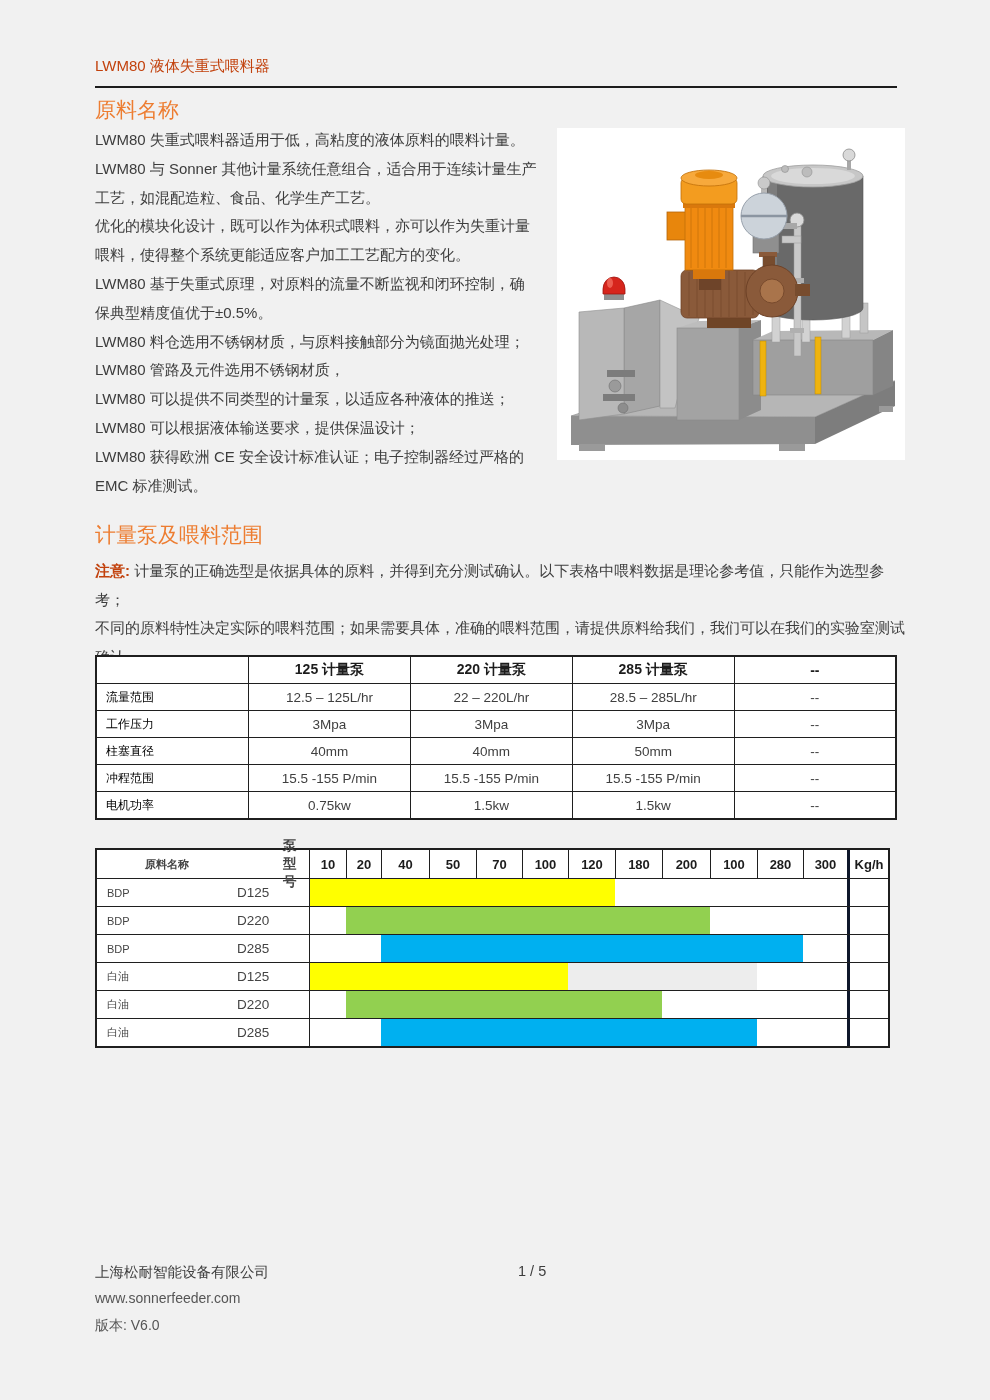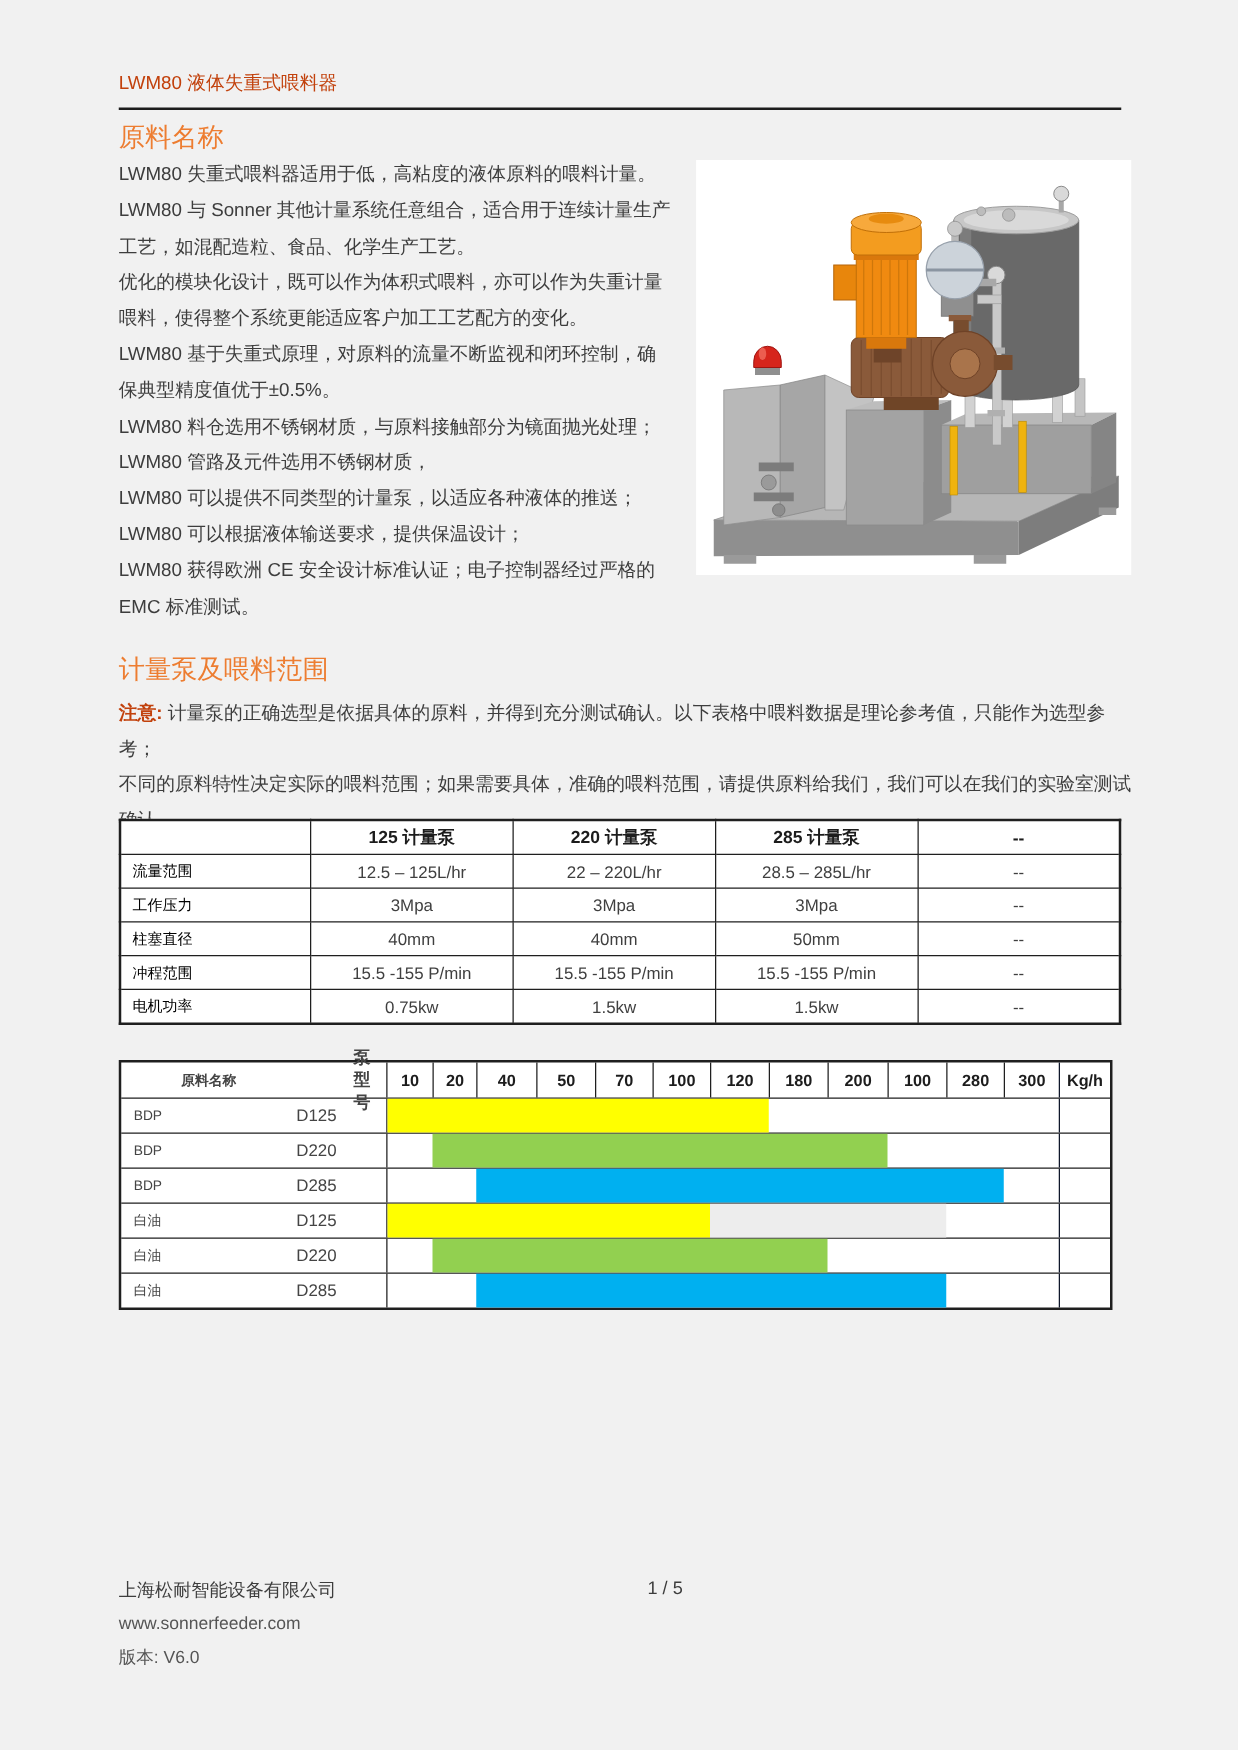--- a/index.html
+++ b/index.html
@@ -30,21 +30,21 @@
   .mchart{position:absolute;left:95px;top:848px;width:795px;background:#ffffff;
           border:2px solid #1f1f1f;box-sizing:border-box;}
   .mrow{display:flex;height:27px;border-top:1px solid #1f1f1f;align-items:stretch;}
   .mrow.head{height:28px;border-top:none;}
   .cellA{width:213px;border-right:1px solid #1f1f1f;display:flex;align-items:center;box-sizing:border-box;}
   .head .cellA{font-weight:bold;color:#1c1c1c;font-size:13.5px;}
   .head .cellA .mat{margin-left:38px;}
   .head .cellA .pmp{margin-left:54px;}
   .cellA .mat{padding-left:10px;width:130px;font-size:11px;color:#444;}
   .cellA .pmp{font-size:13.5px;color:#444;}
-  .mnum{width:537px;border-right:1px solid #0f172a;box-sizing:content-box;position:relative;
+  .mnum{width:537px;border-right:3px solid #0f172a;box-sizing:content-box;position:relative;
         display:grid;grid-template-columns:36px 35px 48px 47px 46px 46px 47px 47px 48px 47px 46px 44px;}
   .head .mnum > .tick{display:flex;align-items:center;justify-content:center;font-weight:bold;
         font-size:13px;color:#1c1c1c;border-left:1px solid #1f1f1f;box-sizing:border-box;}
   .head .mnum > .tick:first-child{border-left:none;}
   .mnum .bar{height:100%;}
   .munit{flex:1;display:flex;align-items:center;justify-content:center;font-weight:bold;
          font-size:13px;color:#1c1c1c;text-align:right;}
 
   
   .f-company{position:absolute;left:95px;top:1263px;font-size:14.5px;color:#3d3d3d;}

